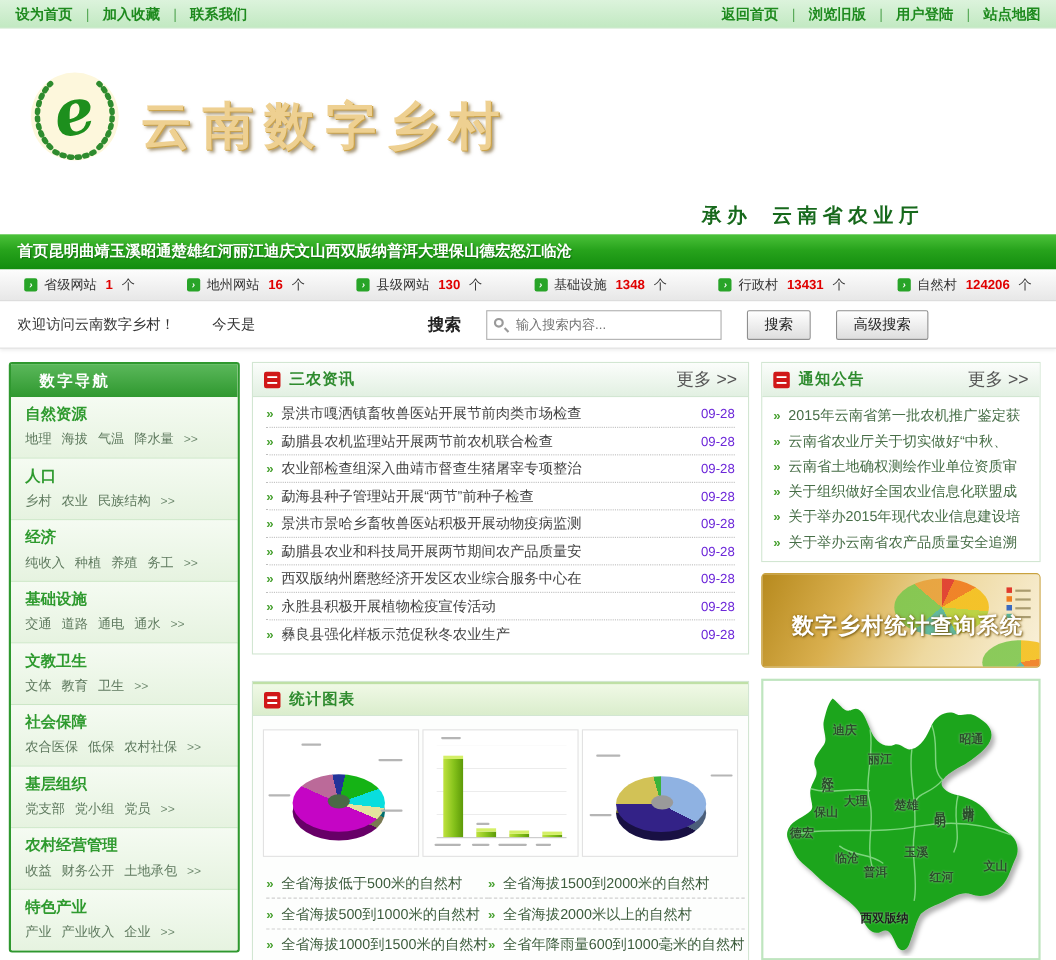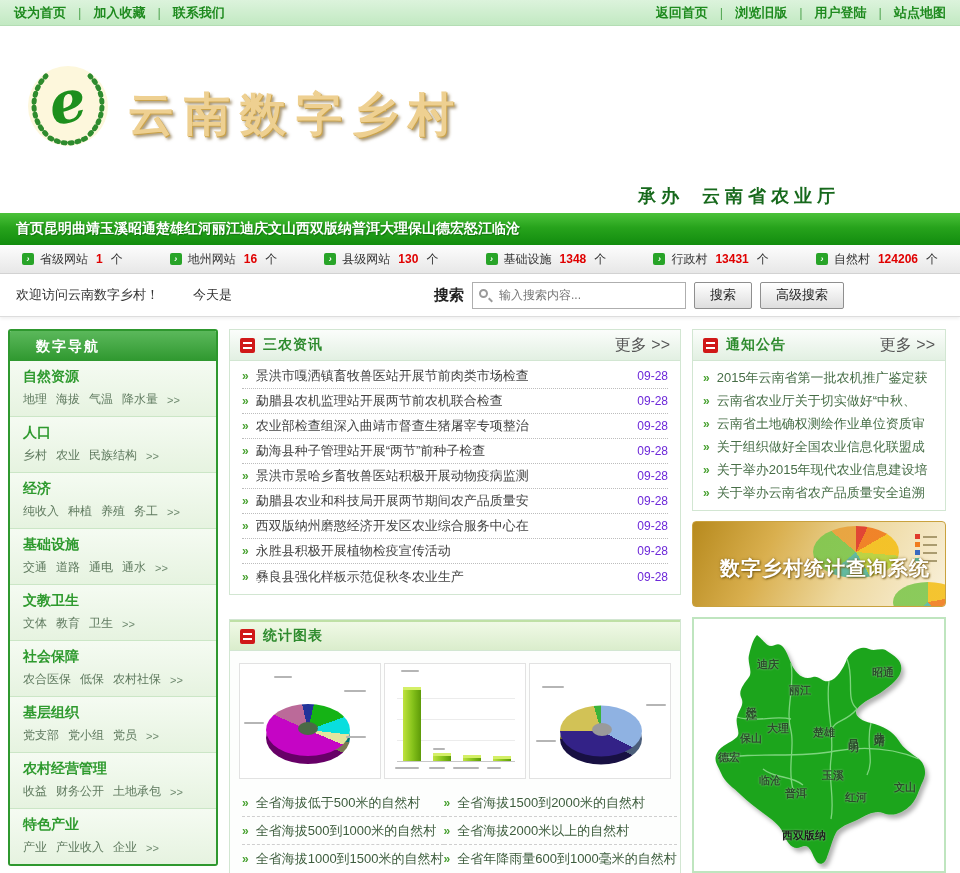--- a/index.html
+++ b/index.html
@@ -26,21 +26,21 @@
 
   
   .stats{height:29px;background:linear-gradient(#fdfdfd,#e7e7e7);border-bottom:1px solid #d2d2d2;display:flex;align-items:center;justify-content:space-between;padding:0 22px;font-size:12px;color:#333}
   .stat{display:flex;align-items:center;gap:6px}
   .stat-ic{width:12px;height:12px;background:#28a428;border-radius:2px;display:inline-flex;align-items:center;justify-content:center;color:#fff;font-size:9px;line-height:1;font-weight:bold}
   .stat b{color:#e00000;font-weight:bold;margin:0 2px}
 
   
   .wel{height:43px;background:#fff;border-bottom:1px solid #ddd;display:flex;align-items:center;padding:0 16px;font-size:13px;color:#333;box-shadow:0 2px 3px rgba(0,0,0,.06)}
   .wel .today{margin-left:34px}
-  .srch{margin-left:auto;margin-right:100px;display:flex;align-items:center;gap:8px}
+  .srch{margin-left:auto;margin-right:100px;display:flex;align-items:center;gap:23px}
   .srch-lab{font-size:15px;font-weight:bold;color:#222}
   .sbox{position:relative;width:214px;height:27px}
   .sbox input{width:100%;height:100%;border:1px solid #aeaeae;padding:0 6px 0 26px;font-size:12px;color:#333;outline:none;font-family:inherit}
   .mag{position:absolute;left:7px;top:7px;width:9px;height:9px;border:2px solid #9a9a9a;border-radius:50%}
   .mag::after{content:"";position:absolute;left:7px;top:8px;width:5px;height:2px;background:#9a9a9a;transform:rotate(45deg)}
   .btn{height:27px;padding:0 15px;background:linear-gradient(#fff,#dedede);border:1px solid #8f8f8f;border-radius:2px;font-size:13px;color:#222;cursor:pointer;font-family:inherit}
 
   
   .main{display:flex;gap:11px;padding:12px 3px 6px 8px;align-items:flex-start}
   .colL{width:210px;flex:none}

